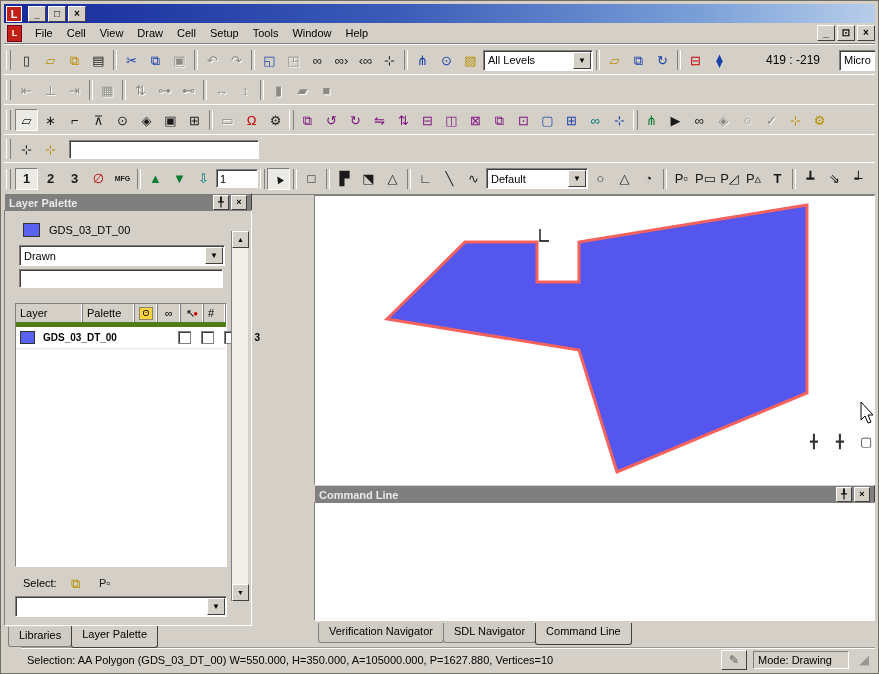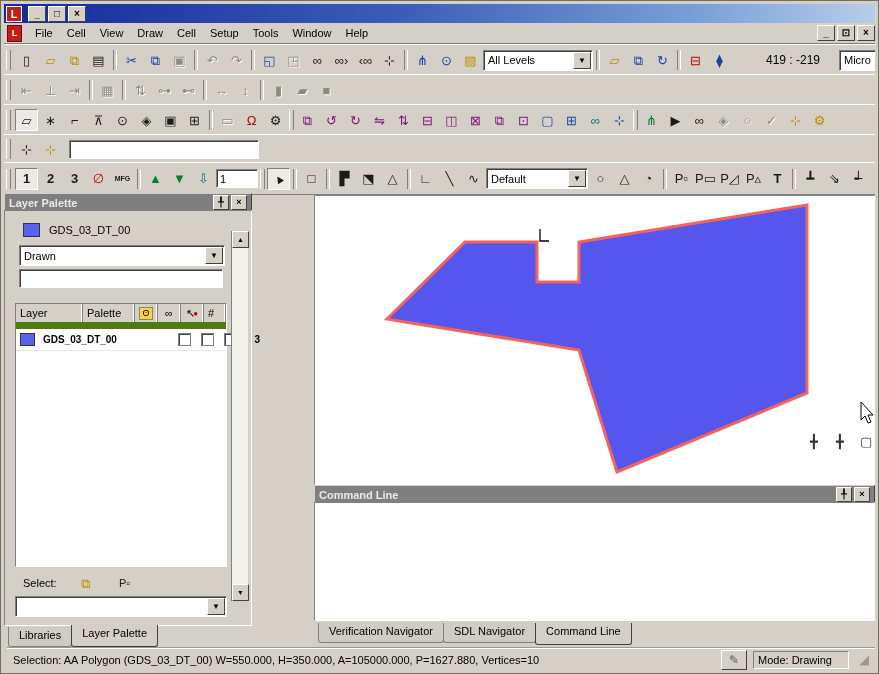--- a/index.html
+++ b/index.html
@@ -56,50 +56,50 @@
   .panel-title .sp{flex:1}
   .main-left{position:absolute;left:3px;top:192px;width:248px;bottom:26px}
   .lp-content{position:absolute;left:0;right:0;top:17px;bottom:21px;border:1px solid;border-color:#808080 #fff #fff #808080;
      background:#d4d0c8}
   .lp-row1{position:absolute;left:18px;top:12px;display:flex;align-items:center;gap:9px}
   .swatch{width:15px;height:12px;border:1px solid #333;flex:none}
   .lp-combo{position:absolute;left:14px;right:26px;top:34px}
   .lp-filter{position:absolute;left:14px;right:28px;top:58px}
   .lp-table{position:absolute;left:10px;right:24px;top:92px;bottom:58px;background:#fff;
      border:1px solid;border-color:#808080 #fff #fff #808080}
-  .lt-head{display:flex;height:18px;background:#d4d0c8;border-bottom:7px solid #4d7c0f;align-items:center}
+  .lt-head{display:flex;height:18px;background:#d4d0c8;border-bottom:5px solid #4d7c0f;align-items:center}
   .lt-head>div{border-right:1px solid #808080;box-shadow:inset -1px 0 0 #fff;height:100%;display:flex;align-items:center;padding:0 4px;box-sizing:border-box}
   .c-layer{flex:1}.c-purp{width:52px;flex:none}.c-ico{width:23px;flex:none;justify-content:center}.c-num{width:22px;flex:none}
   .lockbg{background:#ffd23e;border:1px solid #886;font-size:9px;width:13px;height:11px;display:flex;align-items:center;justify-content:center}
   .reddot{color:#c00;font-size:8px;margin-left:-2px}
   .lt-row{display:flex;height:21px;align-items:center;border-bottom:1px solid #e8e6e0}
   .lt-row>div{height:100%;display:flex;align-items:center;padding:0 4px;box-sizing:border-box}
   .lt-row .nm{font-weight:bold;font-size:10px}
   .cb{width:11px;height:11px;background:#fff;border:1px solid #808080;box-shadow:inset 1px 1px 0 #404040}
-  .lp-select{position:absolute;left:18px;bottom:34px;display:flex;align-items:center;gap:20px}
+  .lp-select{position:absolute;left:18px;bottom:34px;display:flex;align-items:center;gap:10px}
   .lp-selcombo{position:absolute;left:10px;right:24px;bottom:8px}
   .vscroll{position:absolute;right:3px;top:20px;bottom:24px;width:16px;background:#f0efe9;border-left:1px solid #808080}
   .sbtn{position:absolute;left:0;width:15px;height:15px;background:#d4d0c8;border:1px solid;border-color:#fff #404040 #404040 #fff;
      font-size:7px;display:flex;align-items:center;justify-content:center}
   .sb-up{top:0}.sb-dn{bottom:0}
-  .tabs{position:absolute;left:4px;bottom:0;height:21px;display:flex;align-items:flex-end}
+  .tabs{position:absolute;left:4px;bottom:0;height:21px;display:flex;align-items:center}
   .tab{padding:2px 10px 3px;border:1px solid #808080;border-top:none;background:#cfccc4;margin-right:-1px;
      border-radius:0 0 3px 3px;height:14px}
   .tab.active{background:#d4d0c8;border-color:#fff #404040 #404040;position:relative;top:0;height:16px;z-index:2}
   
   .main-right{position:absolute;left:313px;top:192px;right:3px;bottom:26px}
   .canvas{position:absolute;top:2px;left:0;right:0;height:288px;background:#fff;
      border:1px solid;border-color:#808080 #fff #fff #808080}
   .canvas svg{display:block}
   .cmd{position:absolute;top:292px;left:0;right:0;bottom:26px}
   .cmd-body{position:absolute;left:0;right:0;top:17px;bottom:0;background:#fff;
      border:1px solid;border-color:#808080 #fff #fff #808080}
   .rtabs{position:absolute;left:4px;bottom:0;height:24px;display:flex;align-items:flex-start}
   
-  .statusbar{position:absolute;left:6px;right:3px;bottom:3px;height:22px;background:#d4d0c8;
+  .statusbar{position:absolute;left:20px;right:3px;bottom:3px;height:22px;background:#d4d0c8;
      border-top:1px solid #fff;box-shadow:0 -1px 0 #9a9890;display:flex;align-items:center;padding:0 6px;box-sizing:border-box}
   .statusbar .sel{flex:1;white-space:nowrap;overflow:hidden}
   .stbtn{width:24px;height:18px;border:1px solid;border-color:#fff #404040 #404040 #fff;background:#d4d0c8;
      display:flex;align-items:center;justify-content:center;font-size:12px;color:#555;margin-right:6px}
   .modebox{width:86px;height:16px;border:1px solid;border-color:#808080 #fff #fff #808080;display:flex;align-items:center;
      padding:0 4px;margin-right:10px}
   .gripc{color:#9a9890;font-size:13px}
 </style>
 </head>
 <body>

